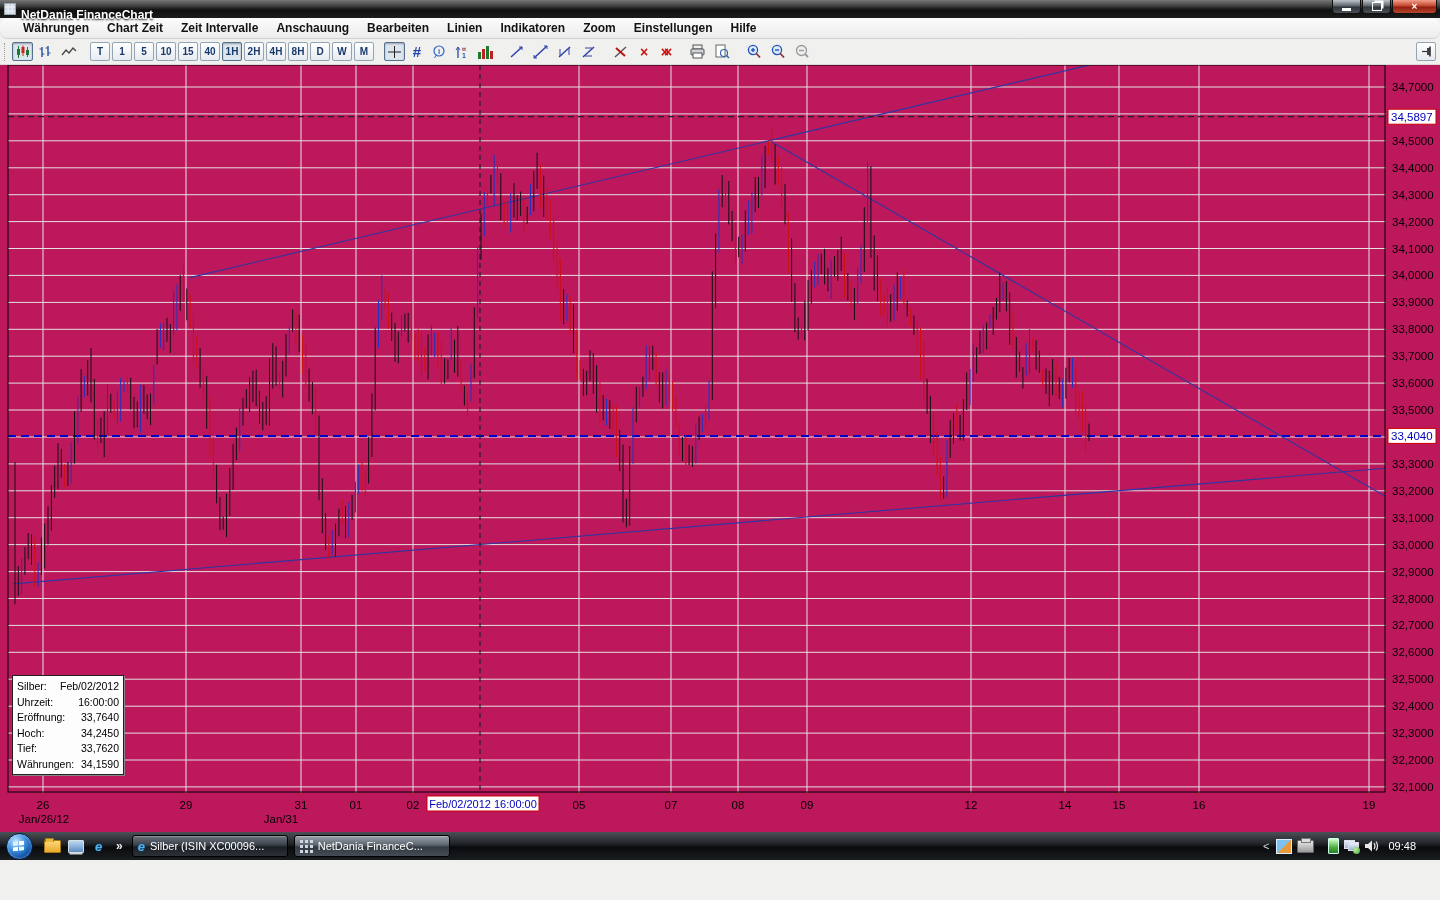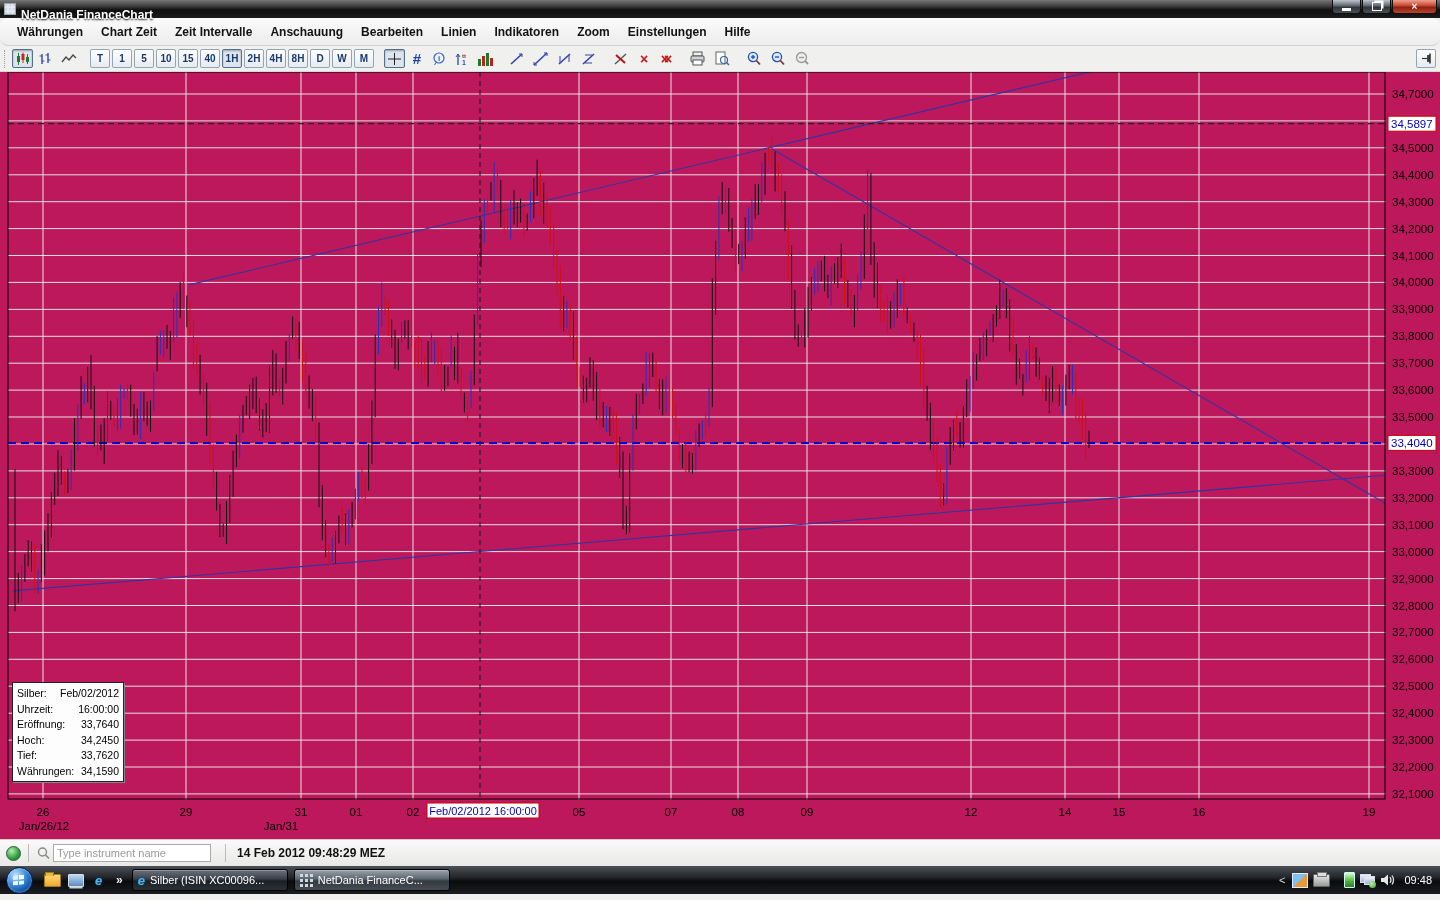--- a/index.html
+++ b/index.html
@@ -13,22 +13,22 @@
       border:1px solid #9aa;box-sizing:border-box;}
   .win-title{font-size:12px;font-weight:bold;text-shadow:0 1px 2px #000;margin-top:12px;}
   .winbtns{position:absolute;right:3px;top:0;display:flex;}
   .winbtn{width:29px;height:14px;margin-left:1px;border:1px solid #111;border-top:none;
           border-radius:0 0 4px 4px;background:linear-gradient(#bfc5cc 0%,#5d646b 45%,#30353b 55%,#4a5056 100%);
           display:flex;align-items:center;justify-content:center;color:#fff;font-size:10px;line-height:10px;box-sizing:border-box;}
   .winbtn.close{width:45px;background:linear-gradient(#f0a08c 0%,#c4452f 45%,#8f1f10 55%,#b8462e 100%);font-weight:bold;}
   .glyph-min{display:block;width:9px;height:3px;background:#fff;margin-top:5px;}
   .glyph-restore{display:block;width:8px;height:7px;border:1px solid #fff;box-shadow:2px -2px 0 -0.5px #fff;}
   
-  .menubar{height:28px;background:linear-gradient(#fbfbfb,#ececec);border-bottom:1px solid #d0d0d0;
-           display:flex;align-items:center;padding-left:8px;box-sizing:border-box;border-radius:8px;}
+  .menubar{height:21px;background:linear-gradient(#fbfbfb,#ececec);border-bottom:1px solid #d0d0d0;
+           display:flex;align-items:center;padding-left:14px;box-sizing:border-box;border-radius:8px;}
   .menu-item{padding:3px 9px;font-size:12px;font-weight:bold;color:#121212;cursor:default;}
   
   .toolbar{height:26px;background:#f0f0ee;border-bottom:1px solid #d8d8d6;display:flex;align-items:center;
            padding:0 3px;box-sizing:border-box;}
   .tb-handle{width:3px;height:18px;border-left:1px dotted #9a9a9a;margin:0 3px 0 1px;}
   .tbtn{height:19px;min-width:20px;box-sizing:border-box;display:flex;align-items:center;justify-content:center;
         border:1px solid #93a5b5;border-radius:2px;background:linear-gradient(#ffffff,#e6ebf1);
         font-size:10px;font-weight:bold;color:#173a6b;margin:0 1px;padding:0 2px;}
   .tbtn.pressed{background:#dde6ef;border-color:#55708c;box-shadow:inset 0 1px 2px rgba(0,0,0,.3);}
   .tbtn.flat{border-color:transparent;background:transparent;box-shadow:none;}
@@ -69,21 +69,21 @@
   .overflow-chv{color:#eee;font-size:12px;font-weight:bold;margin:0 6px;}
   .taskbtn{width:156px;height:22px;margin:0 3px;border:1px solid #000;border-radius:3px;box-sizing:border-box;
            background:linear-gradient(#6a737d 0%,#3a4049 45%,#1b1f25 55%,#2c3138 100%);
            display:flex;align-items:center;color:#fff;font-size:11px;padding:0 5px;gap:5px;
            box-shadow:inset 0 1px 0 rgba(255,255,255,.25);}
   .taskbtn.active{background:linear-gradient(#9aa2ab 0%,#5c646e 45%,#343a42 55%,#454c55 100%);text-align:center;}
   .taskbtn .tlabel{white-space:nowrap;overflow:hidden;text-overflow:clip;}
   .ie-e{font-size:13px;font-weight:bold;color:#53b2e8;font-style:italic;text-shadow:0 0 2px #0a4c8c;}
   .tray{position:absolute;right:4px;top:0;height:28px;display:flex;align-items:center;gap:5px;color:#fff;}
   .tray .chv{font-size:11px;color:#ddd;margin-right:2px;}
-  .tray-clock{font-size:11px;color:#fff;margin-left:3px;margin-right:4px;text-align:center;}
+  .tray-clock{font-size:11px;color:#fff;margin-left:3px;margin-right:20px;text-align:center;}
   .folder-ic{width:15px;height:11px;background:linear-gradient(#ffd97a,#e8aa2e);border:1px solid #a87b12;border-radius:1px;position:relative;}
   .folder-ic:before{content:"";position:absolute;left:0;top:-3px;width:7px;height:3px;background:#e8b93e;border:1px solid #a87b12;border-bottom:none;border-radius:1px 1px 0 0;}
   .display-ic{width:14px;height:11px;background:linear-gradient(#bcd8f4,#5a8cc0);border:1.5px solid #d8dde2;border-radius:1px;box-shadow:0 3px 0 -1.5px #cfd4d9;}
   .batt-ic{width:9px;height:14px;background:linear-gradient(#d8ffd0,#4fae3f 60%,#2f7e27);border:1px solid #cfe;border-radius:1px;position:relative;}
   .net-ic{width:15px;height:13px;position:relative;}
   .net-ic .m1,.net-ic .m2{position:absolute;width:9px;height:7px;background:linear-gradient(#eaf2fa,#9ab8d4);border:1px solid #dde;}
   .net-ic .m1{left:0;top:0;} .net-ic .m2{right:0;bottom:2px;}
   .net-ic .globe{position:absolute;right:-1px;bottom:-1px;width:7px;height:7px;border-radius:50%;background:radial-gradient(circle at 35% 35%,#bef09a,#3f9e3f);}
   .prn-ic{width:15px;height:11px;background:linear-gradient(#e8e8e8,#9a9a9a);border:1px solid #666;border-radius:1px;position:relative;}
   .prn-ic:before{content:"";position:absolute;left:3px;top:-3px;width:8px;height:3px;background:#ddd;border:1px solid #777;}
@@ -464,31 +464,20 @@
             <span>Tief:</span>
             <span>33,7620</span>
           </div>
           <div class="row">
             <span>Währungen:</span>
             <span>34,1590</span>
           </div>
         </div>
     </div>
 
-    <div class="statusbar">
-      <span class="conn-dot"></span>
-      <span class="vsep"></span>
-      <svg width="15" height="15" style="margin-right:2px;">
-        <circle cx="6.5" cy="6" r="4" fill="none" stroke="#888" stroke-width="1.4"></circle>
-        <line x1="9.5" y1="9" x2="13" y2="12.5" stroke="#888" stroke-width="1.6"></line>
-      </svg>
-      <input class="search-input" placeholder="Type instrument name" style="">
-      <span class="vsep" style="margin-left:14px;"></span>
-      <span class="status-time">14 Feb 2012 09:48:29 MEZ</span>
-    </div>
   </div>
 
   <div class="taskbar">
     <span class="start-orb">
         <span class="orb-flag"></span>
       </span>
     <span class="ql-icon">
         <span class="folder-ic"></span>
       </span>
     <span class="ql-icon">

